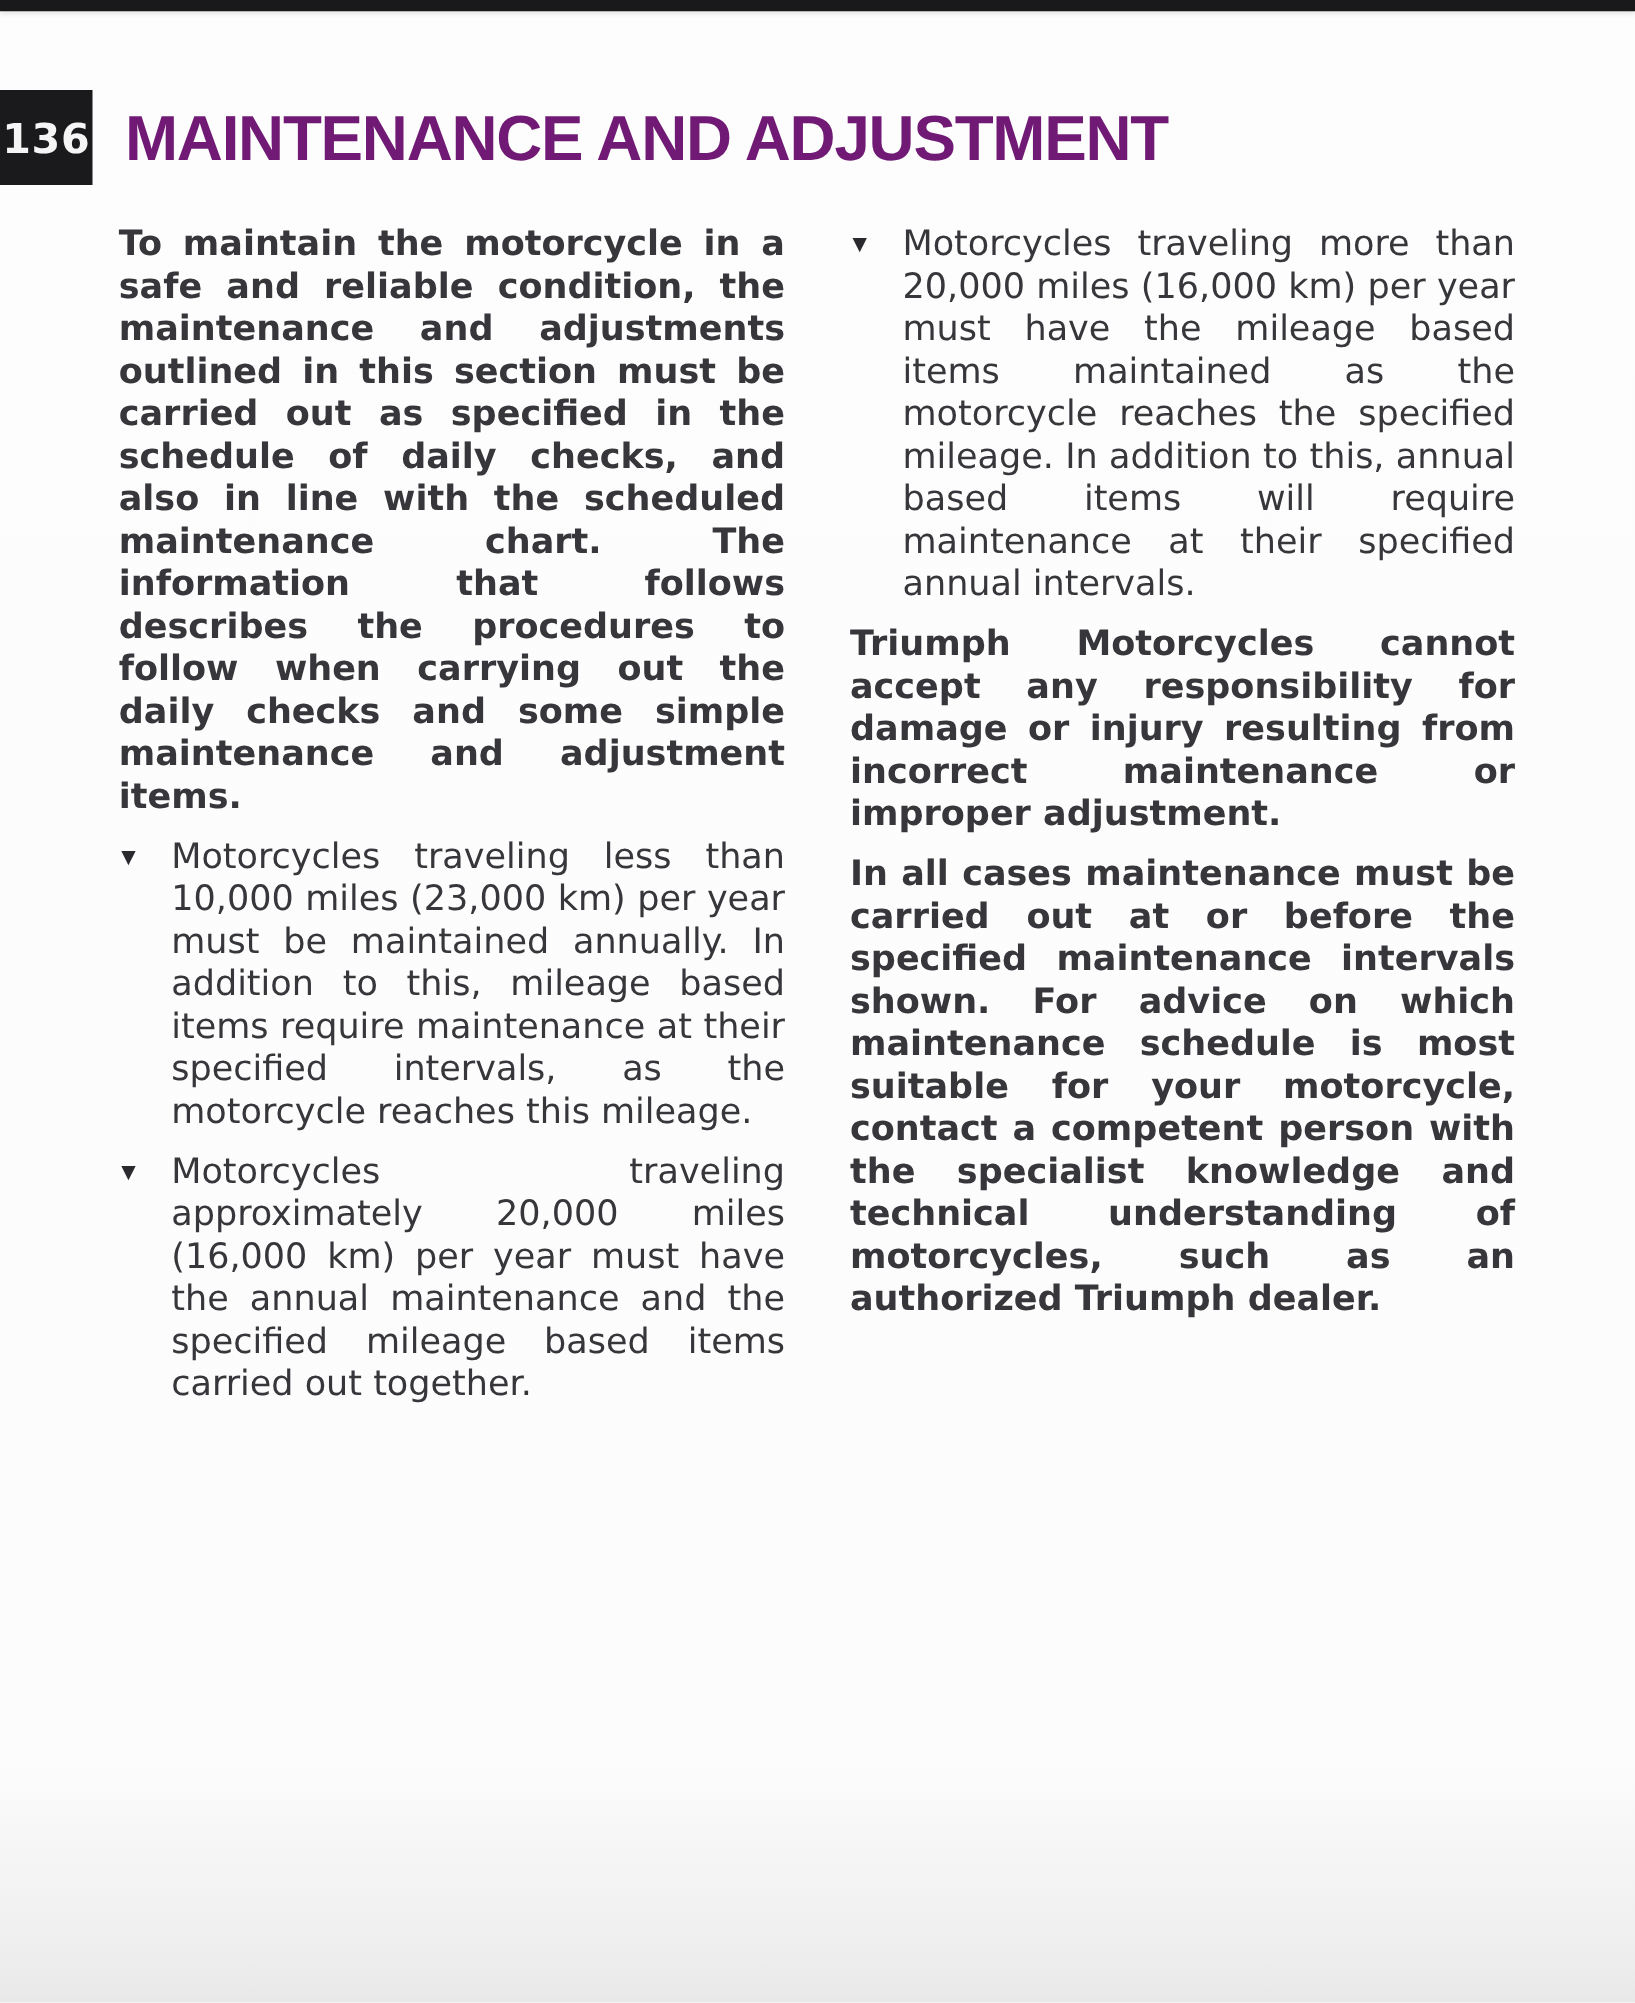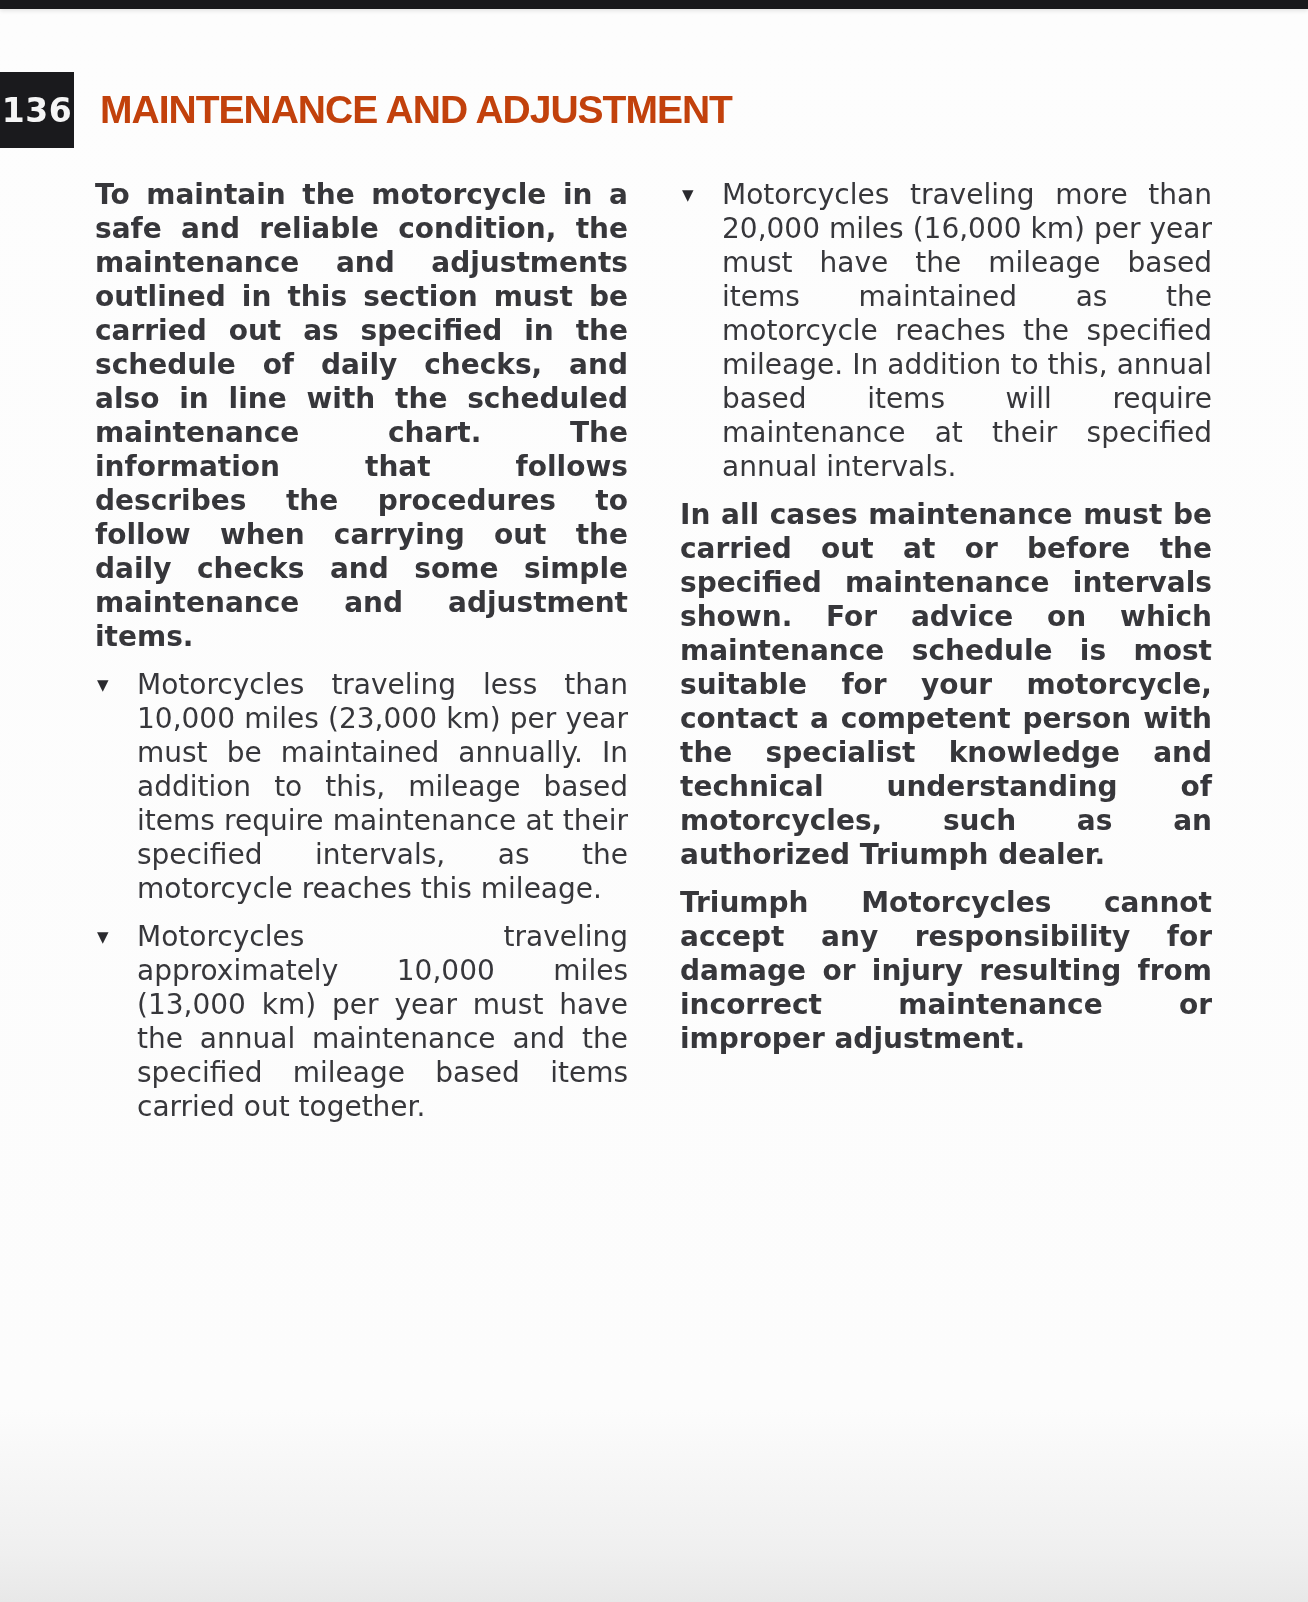--- a/index.html
+++ b/index.html
@@ -43,24 +43,24 @@
     align-items: center;
     justify-content: center;
     font-size: 33px;
     font-weight: bold;
     letter-spacing: 0.5px;
   }
 
   .page-title {
     margin-left: 26px;
     font-family: "Liberation Sans", sans-serif;
-    font-size: 39px;
+    font-size: 51px;
     font-weight: 800;
     letter-spacing: -1px;
-    color: #c2410c;
+    color: #701a75;
     white-space: nowrap;
   }
 
   .column {
     position: absolute;
     top: 178px;
     color: #37373b;
     font-size: 28px;
     line-height: 34px;
     text-align: justify;
@@ -103,24 +103,24 @@
 </div>
 
 <div class="column column-left">
   <p class="para">To maintain the motorcycle in a safe and reliable condition, the maintenance and adjustments outlined in this section must be carried out as specified in the schedule of daily checks, and also in line with the scheduled maintenance chart. The information that follows describes the procedures to follow when carrying out the daily checks and some simple maintenance and adjustment items.</p>
   <div class="bullet-item">
     <span class="bullet-marker">▼</span>
     <span>Motorcycles traveling less than 10,000 miles (23,000 km) per year must be maintained annually. In addition to this, mileage based items require maintenance at their specified intervals, as the motorcycle reaches this mileage.</span>
   </div>
   <div class="bullet-item">
     <span class="bullet-marker">▼</span>
-    <span>Motorcycles traveling approximately 10,000 miles (13,000 km) per year must have the annual maintenance and the specified mileage based items carried out together.</span>
+    <span>Motorcycles traveling approximately 20,000 miles (16,000 km) per year must have the annual maintenance and the specified mileage based items carried out together.</span>
   </div>
 </div>
 
 <div class="column column-right">
   <div class="bullet-item">
     <span class="bullet-marker">▼</span>
     <span>Motorcycles traveling more than 20,000 miles (16,000 km) per year must have the mileage based items maintained as the motorcycle reaches the specified mileage. In addition to this, annual based items will require maintenance at their specified annual intervals.</span>
   </div>
+  <p class="para">Triumph Motorcycles cannot accept any responsibility for damage or injury resulting from incorrect maintenance or improper adjustment.</p>
   <p class="para">In all cases maintenance must be carried out at or before the specified maintenance intervals shown. For advice on which maintenance schedule is most suitable for your motorcycle, contact a competent person with the specialist knowledge and technical understanding of motorcycles, such as an authorized Triumph dealer.</p>
-  <p class="para">Triumph Motorcycles cannot accept any responsibility for damage or injury resulting from incorrect maintenance or improper adjustment.</p>
 </div>
 
 </body></html>

